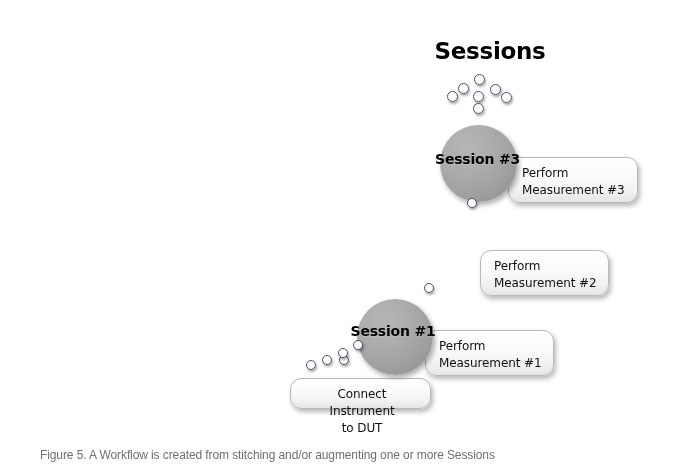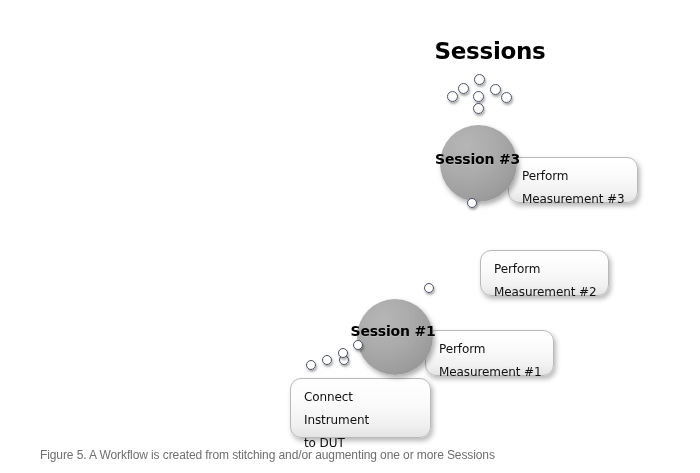--- a/index.html
+++ b/index.html
@@ -88,30 +88,30 @@
                 #fbfbfb 40%,
                 #f1f1f1 78%,
                 #e4e4e4 100%);
     box-shadow: 2px 3px 5px rgba(0,0,0,0.28);
     padding: 7px 10px 7px 13px;
     z-index: 5;
   }
   .callout-text {
     font-family: "DejaVu Sans", sans-serif;
     font-size: 12px;
-    line-height: 23px;
+    line-height: 17px;
     color: #111111;
     white-space: pre-line;
     letter-spacing: -0.1px;
   }
 
   #callout-session3   { left: 508px; top: 157px; width: 130px; height: 46px; }
   #callout-session2   { left: 480px; top: 250px; width: 129px; height: 46px; }
   #callout-session1   { left: 425px; top: 330px; width: 129px; height: 46px; }
-  #callout-connection { left: 290px; top: 378px; width: 141px; height: 60px; }
+  #callout-connection { left: 290px; top: 378px; width: 141px; height: 31px; text-align: center; }
 
   
   .mini-circle {
     position: absolute;
     box-sizing: border-box;
     width: 11px;
     height: 11px;
     border-radius: 50%;
     border: 1.6px solid #4a5266;
     background: radial-gradient(circle at 35% 30%, #ffffff 0%, #ffffff 55%, #f2f3f6 100%);

